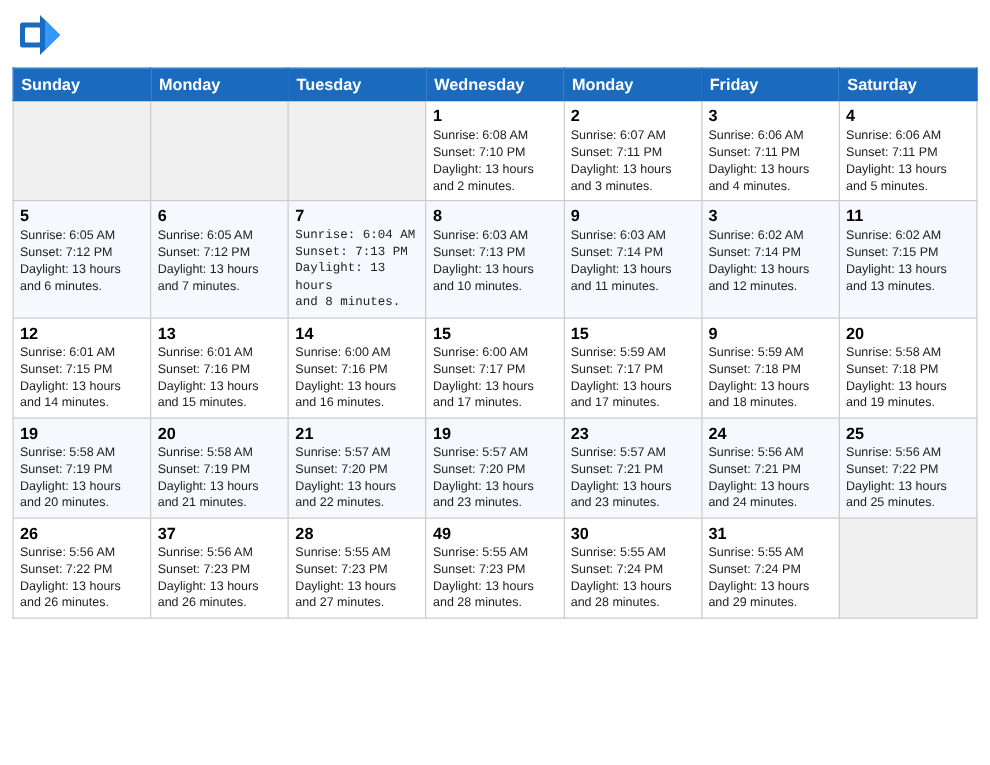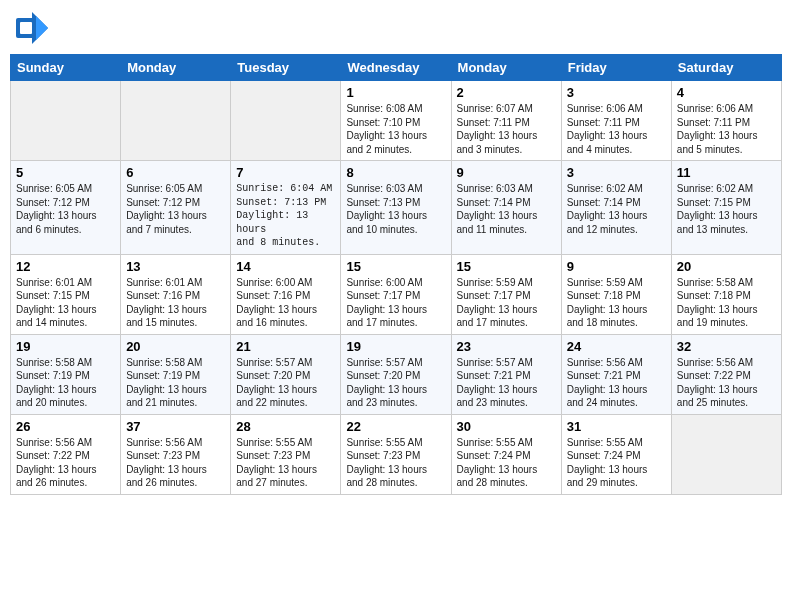--- a/index.html
+++ b/index.html
@@ -298,21 +298,21 @@
 and 23 minutes.</div>
         </td>
         <td>
           <span class="day-num">24</span>
           <div class="cell-info" style="white-space: pre-line;">Sunrise: 5:56 AM
 Sunset: 7:21 PM
 Daylight: 13 hours
 and 24 minutes.</div>
         </td>
         <td>
-          <span class="day-num">32</span>
+          <span class="day-num">25</span>
           <div class="cell-info" style="white-space: pre-line;">Sunrise: 5:56 AM
 Sunset: 7:22 PM
 Daylight: 13 hours
 and 25 minutes.</div>
         </td>
       </tr>
       <tr>
         <td>
           <span class="day-num">26</span>
           <div class="cell-info" style="white-space: pre-line;">Sunrise: 5:56 AM
@@ -328,21 +328,21 @@
 and 26 minutes.</div>
         </td>
         <td>
           <span class="day-num">28</span>
           <div class="cell-info" style="white-space: pre-line;">Sunrise: 5:55 AM
 Sunset: 7:23 PM
 Daylight: 13 hours
 and 27 minutes.</div>
         </td>
         <td>
-          <span class="day-num">22</span>
+          <span class="day-num">49</span>
           <div class="cell-info" style="white-space: pre-line;">Sunrise: 5:55 AM
 Sunset: 7:23 PM
 Daylight: 13 hours
 and 28 minutes.</div>
         </td>
         <td>
           <span class="day-num">30</span>
           <div class="cell-info" style="white-space: pre-line;">Sunrise: 5:55 AM
 Sunset: 7:24 PM
 Daylight: 13 hours

